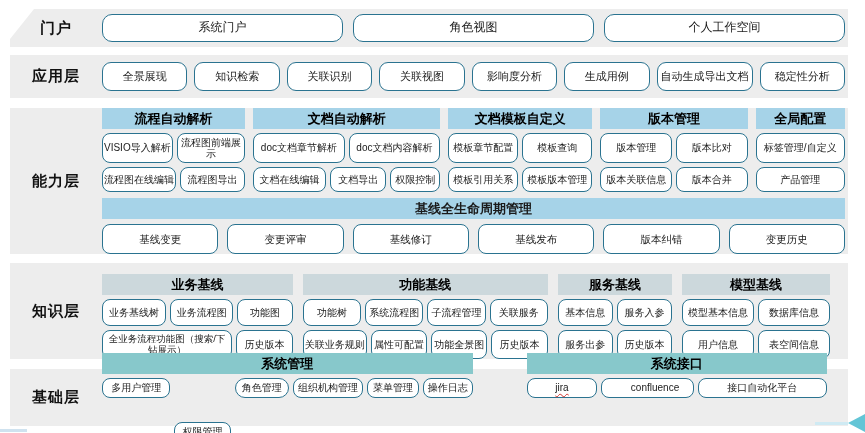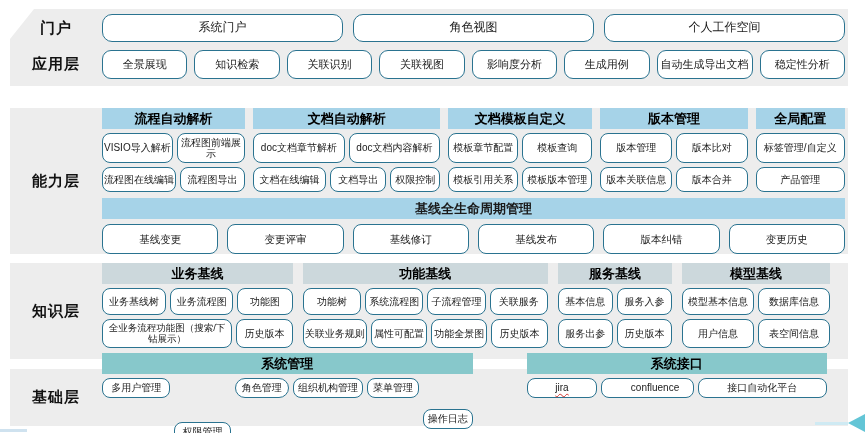--- a/index.html
+++ b/index.html
@@ -33,34 +33,34 @@
   .cap-groups{display:flex;gap:8px;}
   .cg1{flex:144 1 0;}.cg2{flex:188 1 0;}.cg3{flex:145 1 0;}.cg4{flex:148 1 0;}.cg5{flex:90 1 0;}
   .cap-row1 .node{min-height:30px;flex:1;}
   .cap-row2 .node{min-height:25px;flex:1;}
   .cg2 .cap-row2 .n1{flex:75 1 0;}.cg2 .cap-row2 .n2{flex:57 1 0;}.cg2 .cap-row2 .n3{flex:50 1 0;}
   .baseline-hdr{margin-top:6px;height:29px;display:flex;align-items:center;justify-content:center;
     font-weight:700;font-size:13px;background:#a6d3e8;}
   .baseline-row{display:flex;gap:9px;margin-top:5px;}
   .baseline-row .node{height:30px;flex:1;font-size:10.5px;}
   
-  .kn-content{flex-direction:column;justify-content:flex-start;padding-right:15px;}
+  .kn-content{flex-direction:column;justify-content:flex-end;padding-right:15px;}
   .kn-groups{display:flex;gap:10px;}
   .kg1{flex:187 1 0;}.kg2{flex:240 1 0;}.kg3{flex:112 1 0;}.kg4{flex:145 1 0;}
   .kn-row1 .node{min-height:27px;flex:1;}
   .kn-row2 .node{min-height:29px;flex:1;}
   .kg1 .kn-row1 .n1{flex:64 1 0;}.kg1 .kn-row1 .n2{flex:63 1 0;}.kg1 .kn-row1 .n3{flex:55 1 0;}
   .kg1 .kn-row2 .n1{flex:131 1 0;font-size:9.5px;}.kg1 .kn-row2 .n2{flex:55 1 0;}
   
   .fd-content{flex-direction:column;justify-content:center;padding-right:18px;}
   .fd-groups{display:flex;}
   .fg1{flex:370 1 0;}.fd-spacer{flex:54 1 0;}.fg2{flex:300 1 0;}
   .fd-row .node{height:20px;}
   .fg1 .fd-row .n1{flex:69 1 0;}.fg1 .fd-row .n2{flex:56 1 0;margin-top:44px;}.fg1 .fd-row .n3{flex:54 1 0;border-radius:10px;}
-  .fg1 .fd-row .n4{flex:71 1 0;}.fg1 .fd-row .n5{flex:51 1 0;}.fg1 .fd-row .n6{flex:49 1 0;margin-top:31px;}
+  .fg1 .fd-row .n4{flex:71 1 0;}.fg1 .fd-row .n5{flex:51 1 0;}.fg1 .fd-row .n6{flex:49 1 0;}
   .fg2 .fd-row .n1{flex:73 1 0;}.fg2 .fd-row .n2{flex:80 1 0;padding-left:16px;}.fg2 .fd-row .n3{flex:137 1 0;}
   .jira-node{text-decoration:underline wavy #d2342c;text-decoration-thickness:1px;text-underline-offset:2px;}
   
   .corner-cut{position:absolute;left:0;top:0;width:0;height:0;
     border-top:30px solid #fff;border-right:24px solid transparent;}
   .deco-line-left{position:absolute;left:0;bottom:1px;width:27px;height:3px;background:#cfe2ef;}
   .deco-line-right{position:absolute;right:17px;bottom:8px;width:33px;height:3px;background:#cfeaf3;}
   .deco-arrow{position:absolute;right:0;bottom:1px;width:0;height:0;
     border-right:17px solid #63c5d6;border-top:9px solid transparent;border-bottom:9px solid transparent;}
 </style>
@@ -72,21 +72,21 @@
   <div class="band" style="top:9px;height:38px;">
     <div class="corner-cut"></div>
     <div class="layer-label">门户</div>
     <div class="content hrow portal-row">
       <div class="node">系统门户</div>
       <div class="node">角色视图</div>
       <div class="node">个人工作空间</div>
     </div>
   </div>
 
-  <div class="band" style="top:43px;height:43px;">
+  <div class="band" style="top:55px;height:43px;">
     <div class="layer-label">应用层</div>
     <div class="content hrow app-row">
       <div class="node">全景展现</div>
       <div class="node">知识检索</div>
       <div class="node">关联识别</div>
       <div class="node">关联视图</div>
       <div class="node">影响度分析</div>
       <div class="node">生成用例</div>
       <div class="node">自动生成导出文档</div>
       <div class="node">稳定性分析</div>

